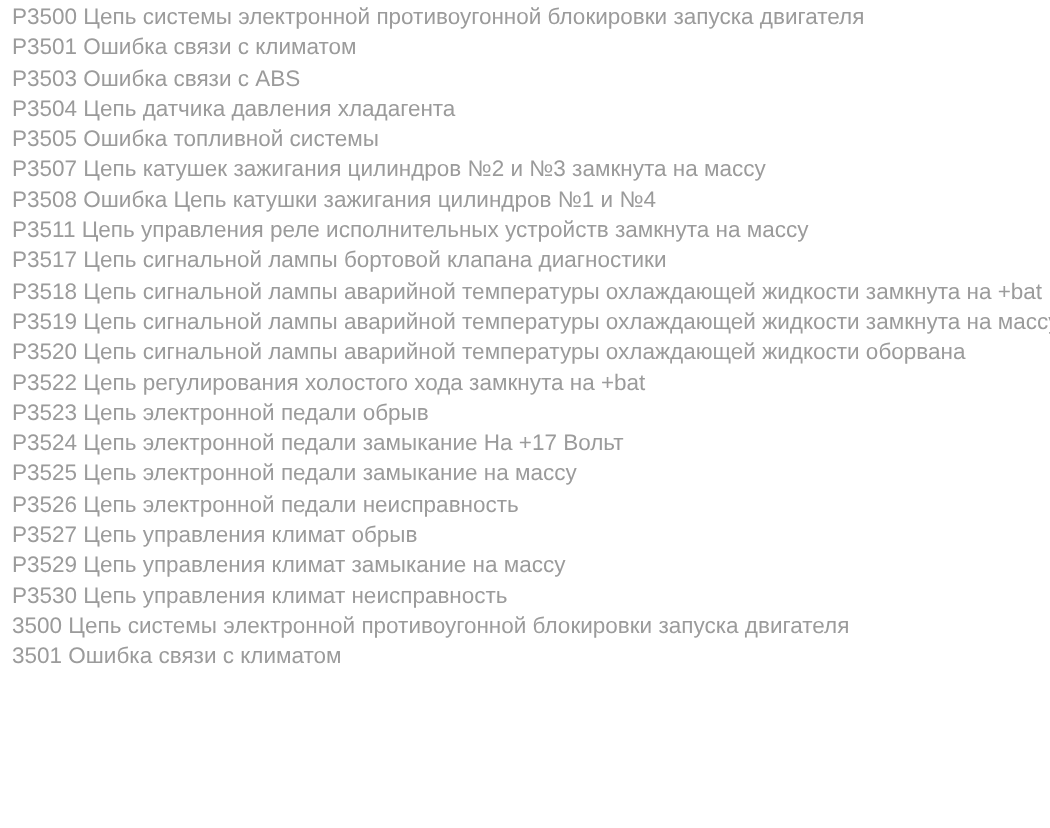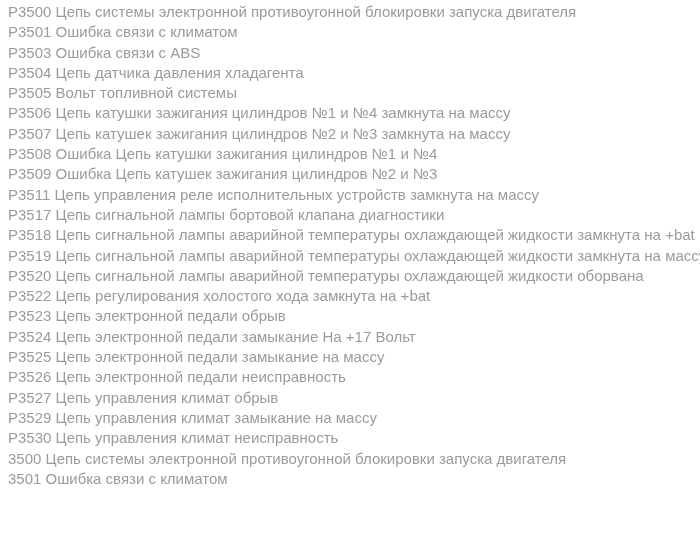--- a/index.html
+++ b/index.html
@@ -29,25 +29,23 @@
   }
 </style>
 </head>
 <body>
 
 <div class="dtc-list">
     <div class="dtc-row"><span>P3500</span> <span>Цепь системы электронной противоугонной блокировки запуска двигателя</span></div>
     <div class="dtc-row"><span>P3501</span> <span>Ошибка связи с климатом</span></div>
     <div class="dtc-row"><span>P3503</span> <span>Ошибка связи с ABS</span></div>
     <div class="dtc-row"><span>P3504</span> <span>Цепь датчика давления хладагента</span></div>
-    <div class="dtc-row"><span>P3505</span> <span>Вольт топливной системы</span></div>
-    <div class="dtc-row"><span>P3506</span> <span>Цепь катушки зажигания цилиндров №1 и №4 замкнута на массу</span></div>
+    <div class="dtc-row"><span>P3505</span> <span>Ошибка топливной системы</span></div>
     <div class="dtc-row"><span>P3507</span> <span>Цепь катушек зажигания цилиндров №2 и №3 замкнута на массу</span></div>
     <div class="dtc-row"><span>P3508</span> <span>Ошибка Цепь катушки зажигания цилиндров №1 и №4</span></div>
-    <div class="dtc-row"><span>P3509</span> <span>Ошибка Цепь катушек зажигания цилиндров №2 и №3</span></div>
     <div class="dtc-row"><span>P3511</span> <span>Цепь управления реле исполнительных устройств замкнута на массу</span></div>
     <div class="dtc-row"><span>P3517</span> <span>Цепь сигнальной лампы бортовой клапана диагностики</span></div>
     <div class="dtc-row"><span>P3518</span> <span>Цепь сигнальной лампы аварийной температуры охлаждающей жидкости замкнута на +bat</span></div>
     <div class="dtc-row"><span>P3519</span> <span>Цепь сигнальной лампы аварийной температуры охлаждающей жидкости замкнута на массу</span></div>
     <div class="dtc-row"><span>P3520</span> <span>Цепь сигнальной лампы аварийной температуры охлаждающей жидкости оборвана</span></div>
     <div class="dtc-row"><span>P3522</span> <span>Цепь регулирования холостого хода замкнута на +bat</span></div>
     <div class="dtc-row"><span>P3523</span> <span>Цепь электронной педали обрыв</span></div>
     <div class="dtc-row"><span>P3524</span> <span>Цепь электронной педали замыкание На +17 Вольт</span></div>
     <div class="dtc-row"><span>P3525</span> <span>Цепь электронной педали замыкание на массу</span></div>
     <div class="dtc-row"><span>P3526</span> <span>Цепь электронной педали неисправность</span></div>

